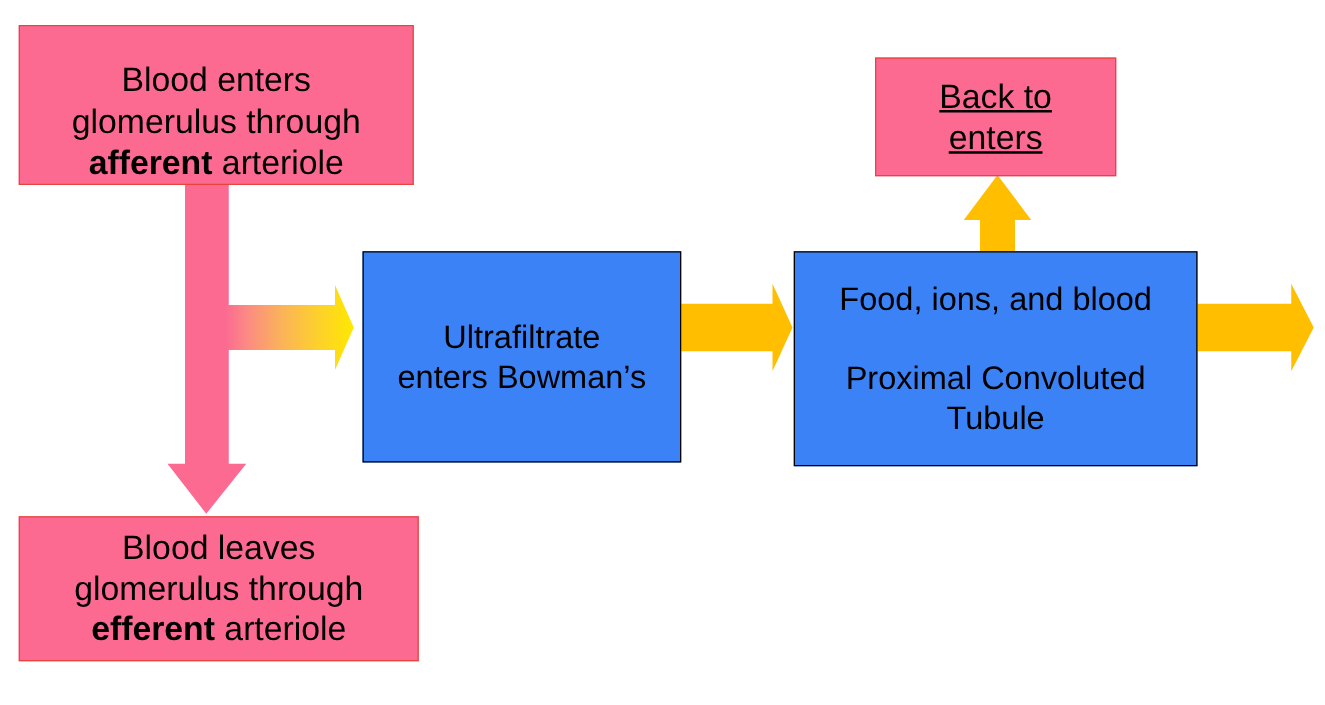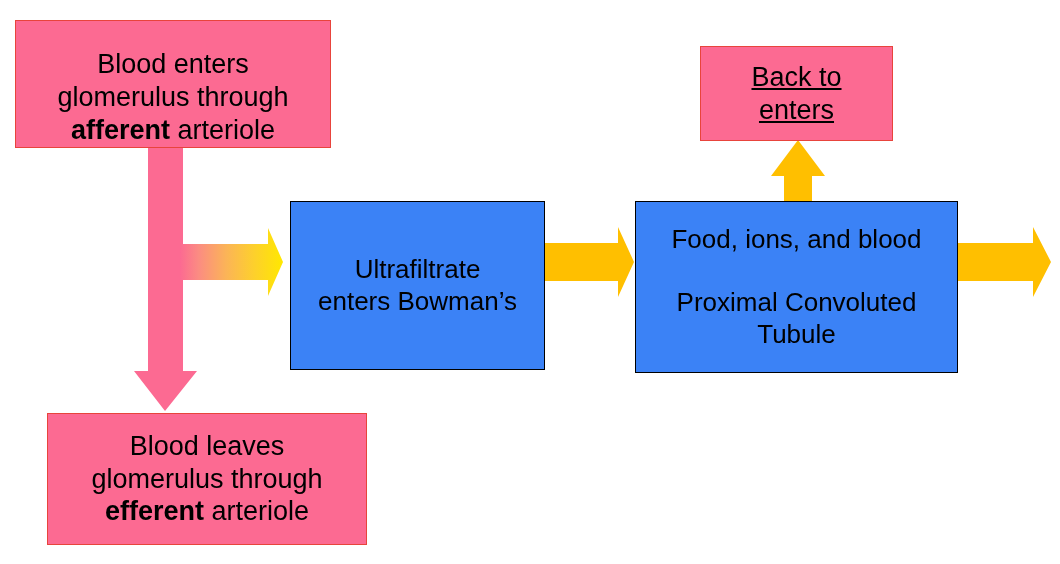--- a/index.html
+++ b/index.html
@@ -41,21 +41,21 @@
   .box-text {
     display: block;
     width: 100%;
     padding: 0 6px;
     box-sizing: border-box;
   }
   .box-text b { font-weight: bold; }
 
   
   #box-afferent  { left: 15px;  top: 20px;  width: 316px; height: 128px; font-size: 27px; align-items: flex-end; }
-  #box-efferent  { left: 15px;  top: 413px; width: 320px; height: 132px; font-size: 27px; margin-left: 32px; }
+  #box-efferent  { left: 15px;  top: 413px; width: 320px; height: 116px; font-size: 27px; }
   #box-back      { left: 700px; top: 46px;  width: 193px; height: 95px;  font-size: 27px; text-decoration: underline; }
   #box-bowman    { left: 290px; top: 201px; width: 255px; height: 169px; font-size: 26px; }
   #box-pct       { left: 635px; top: 201px; width: 323px; height: 172px; font-size: 26px; }
 
   
   #arrows {
     position: absolute;
     left: 0; top: 0;
     width: 1060px;
     height: 564px;

